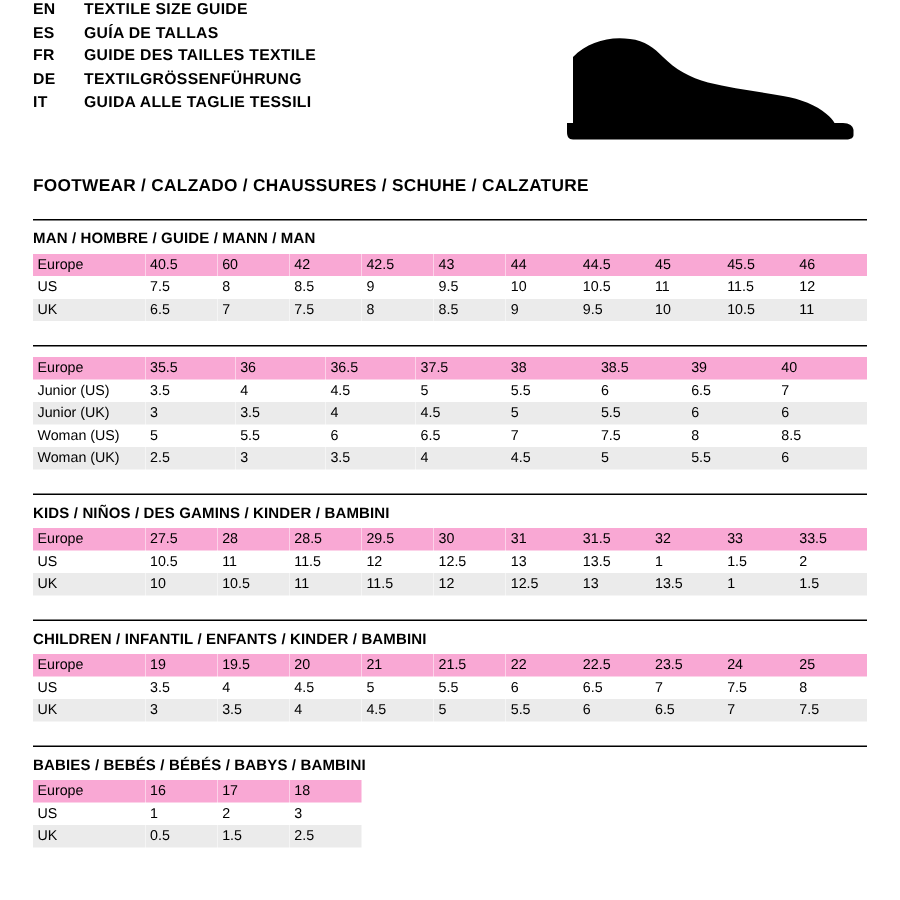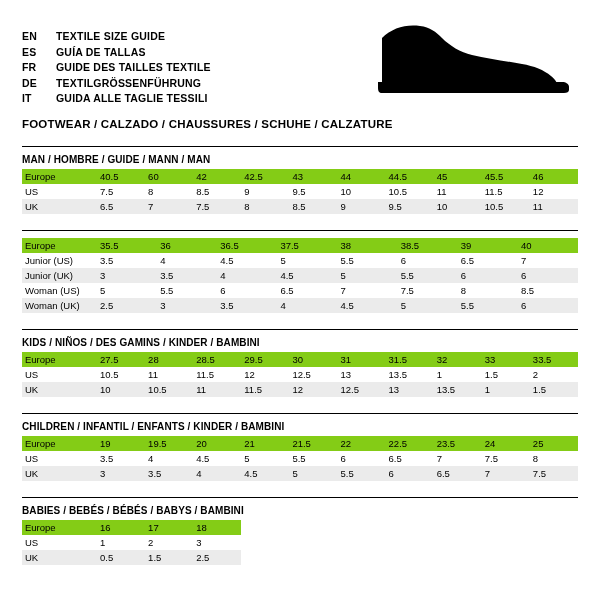--- a/index.html
+++ b/index.html
@@ -19,21 +19,21 @@
     position: relative;
     width: 600px;
     height: 600px;
     padding: 0;
     box-sizing: border-box;
   }
 
   
   .header {
     position: relative;
-    padding: 30px 22px 0 22px;
+    padding: 0 22px 0 22px;
     height: 112px;
     box-sizing: border-box;
   }
   .lang-table {
     border-collapse: collapse;
     font-size: 10.5px;
     font-weight: bold;
     letter-spacing: 0.2px;
   }
   .lang-table td {
@@ -89,21 +89,21 @@
   }
   table.size td {
     height: 15px;
     line-height: 15px;
     padding: 0;
     text-align: left;
     white-space: nowrap;
     overflow: hidden;
   }
   table.size tr.head td {
-    background: #84cc16;
+    background: #f9a8d4;
   }
   table.size tr.alt td {
     background: #ebebeb;
   }
   table.size td.label {
     width: 72px;
     padding-left: 3px;
   }
   table.size td.val {
     text-align: left;

